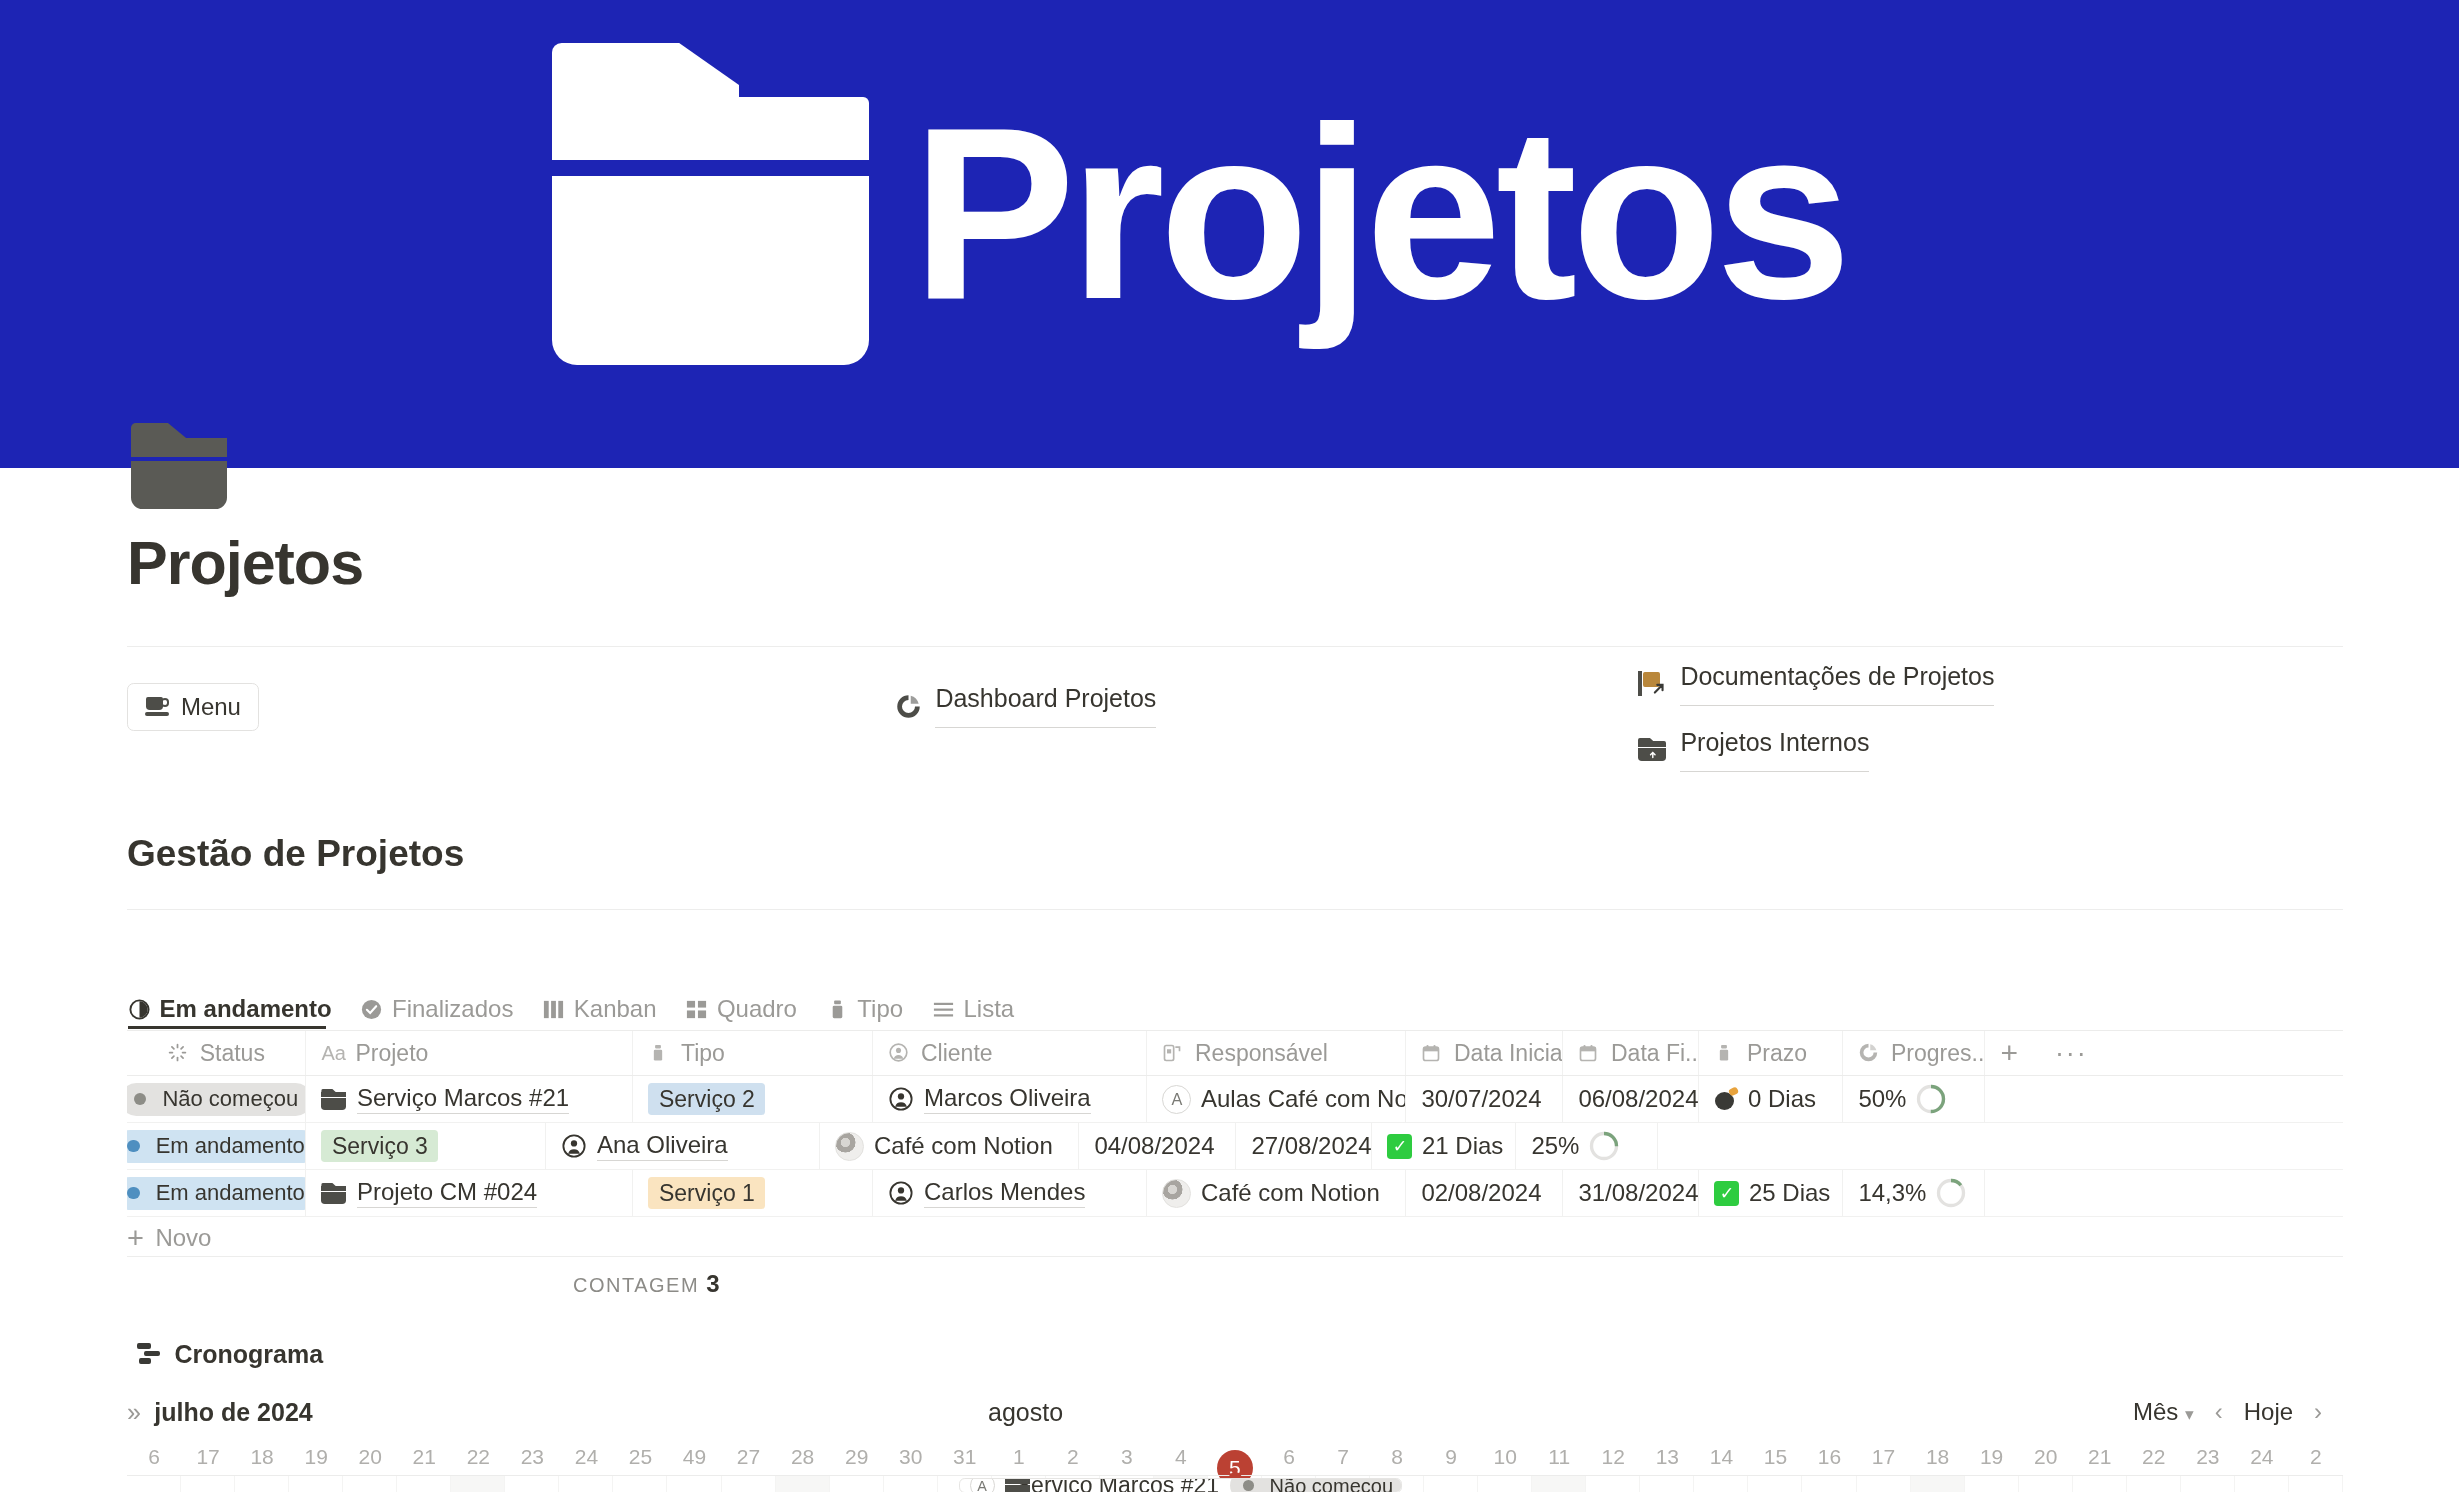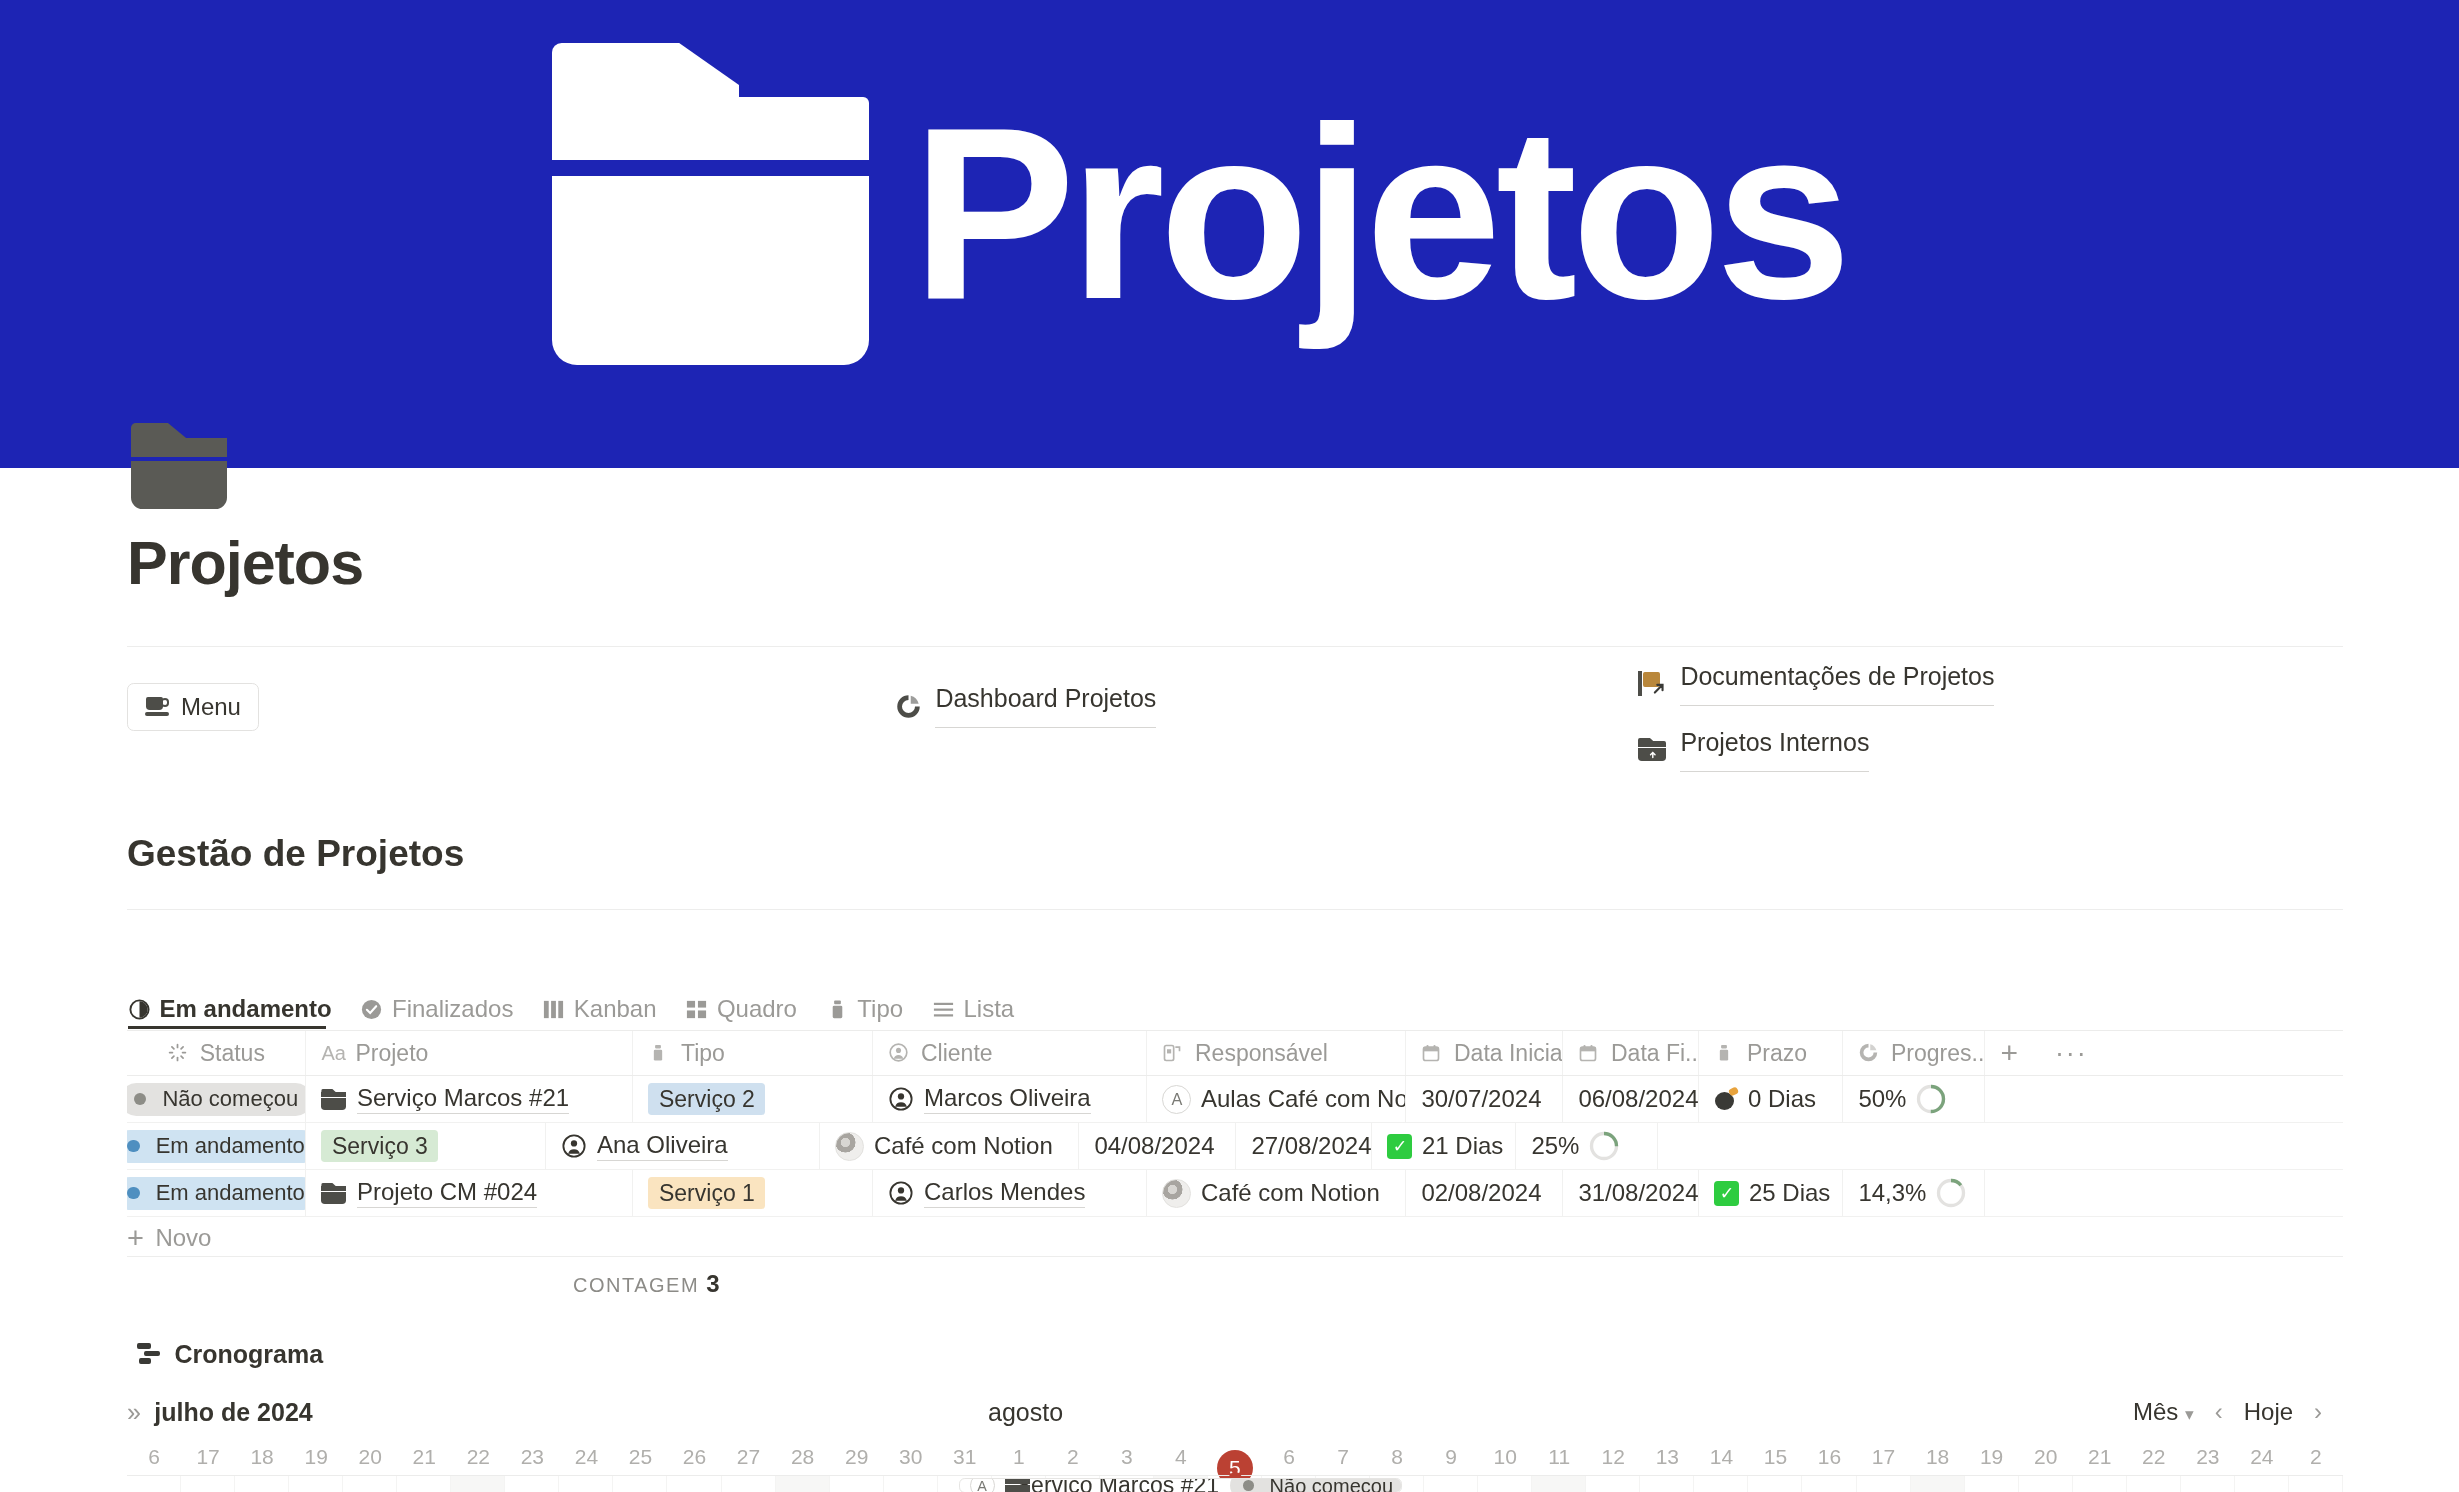--- a/index.html
+++ b/index.html
@@ -732,21 +732,21 @@
       <div class="tl-day">6</div>
       <div class="tl-day">17</div>
       <div class="tl-day">18</div>
       <div class="tl-day">19</div>
       <div class="tl-day">20</div>
       <div class="tl-day">21</div>
       <div class="tl-day">22</div>
       <div class="tl-day">23</div>
       <div class="tl-day">24</div>
       <div class="tl-day">25</div>
-      <div class="tl-day">26</div>
+      <div class="tl-day">49</div>
       <div class="tl-day">27</div>
       <div class="tl-day">28</div>
       <div class="tl-day">29</div>
       <div class="tl-day">30</div>
       <div class="tl-day">31</div>
       <div class="tl-day">1</div>
       <div class="tl-day">2</div>
       <div class="tl-day">3</div>
       <div class="tl-day">4</div>
       <div class="tl-day today">

